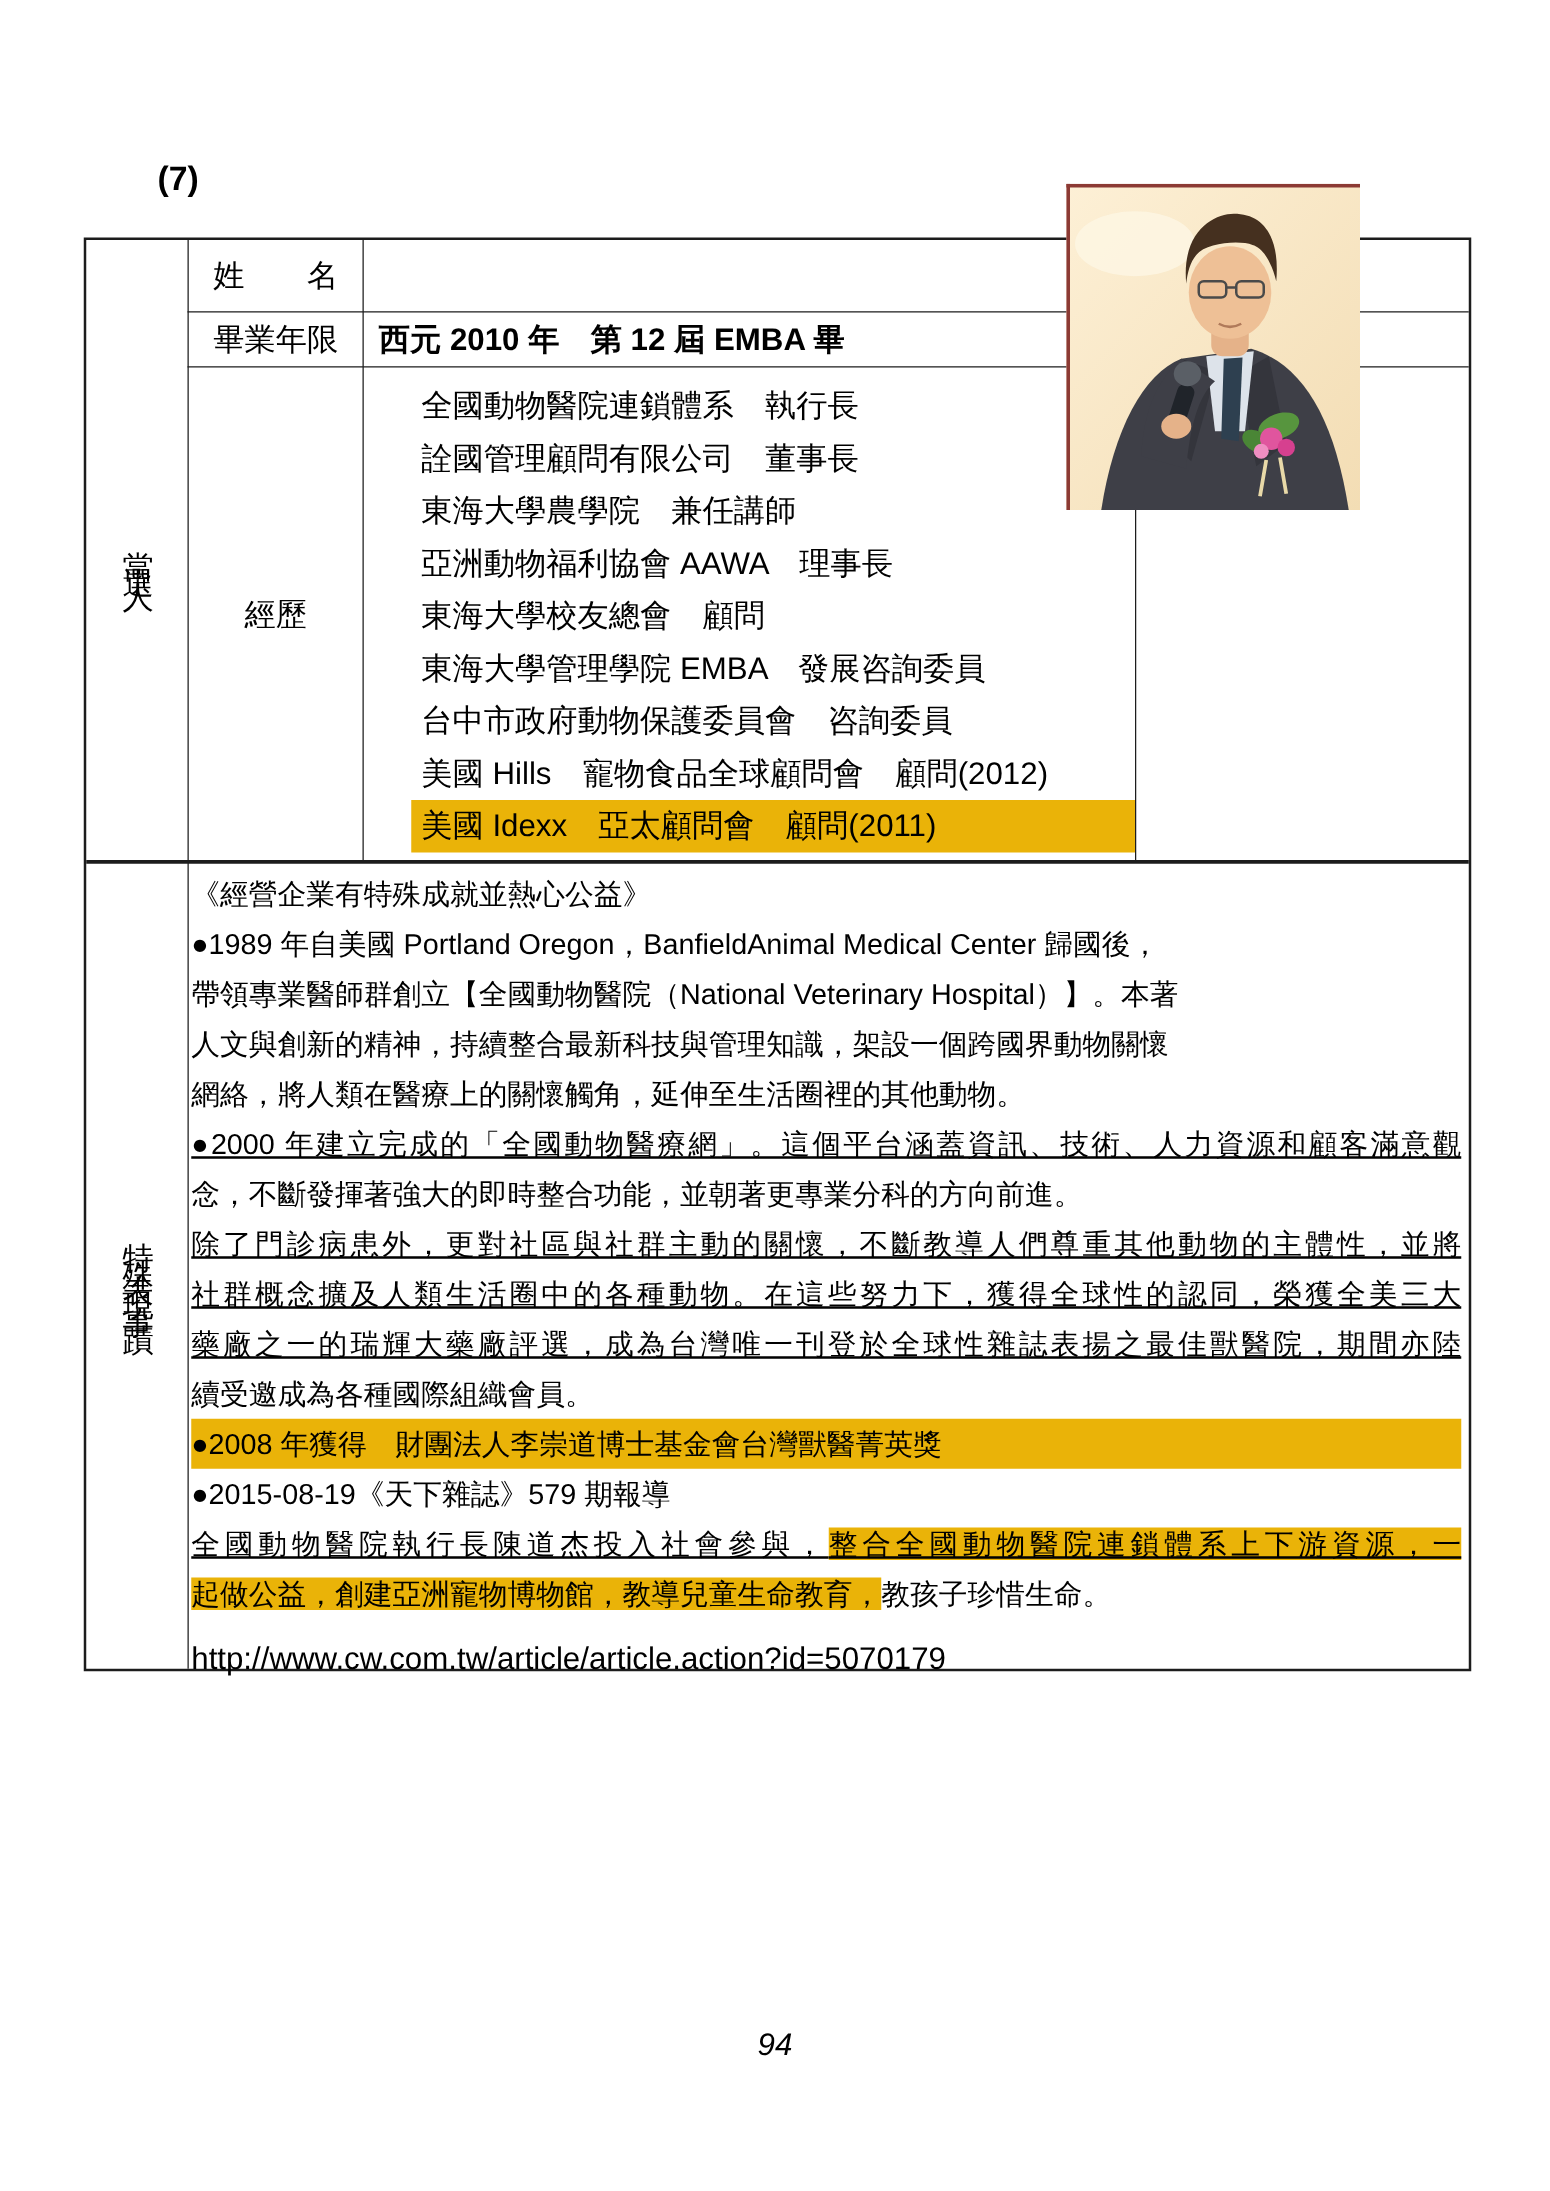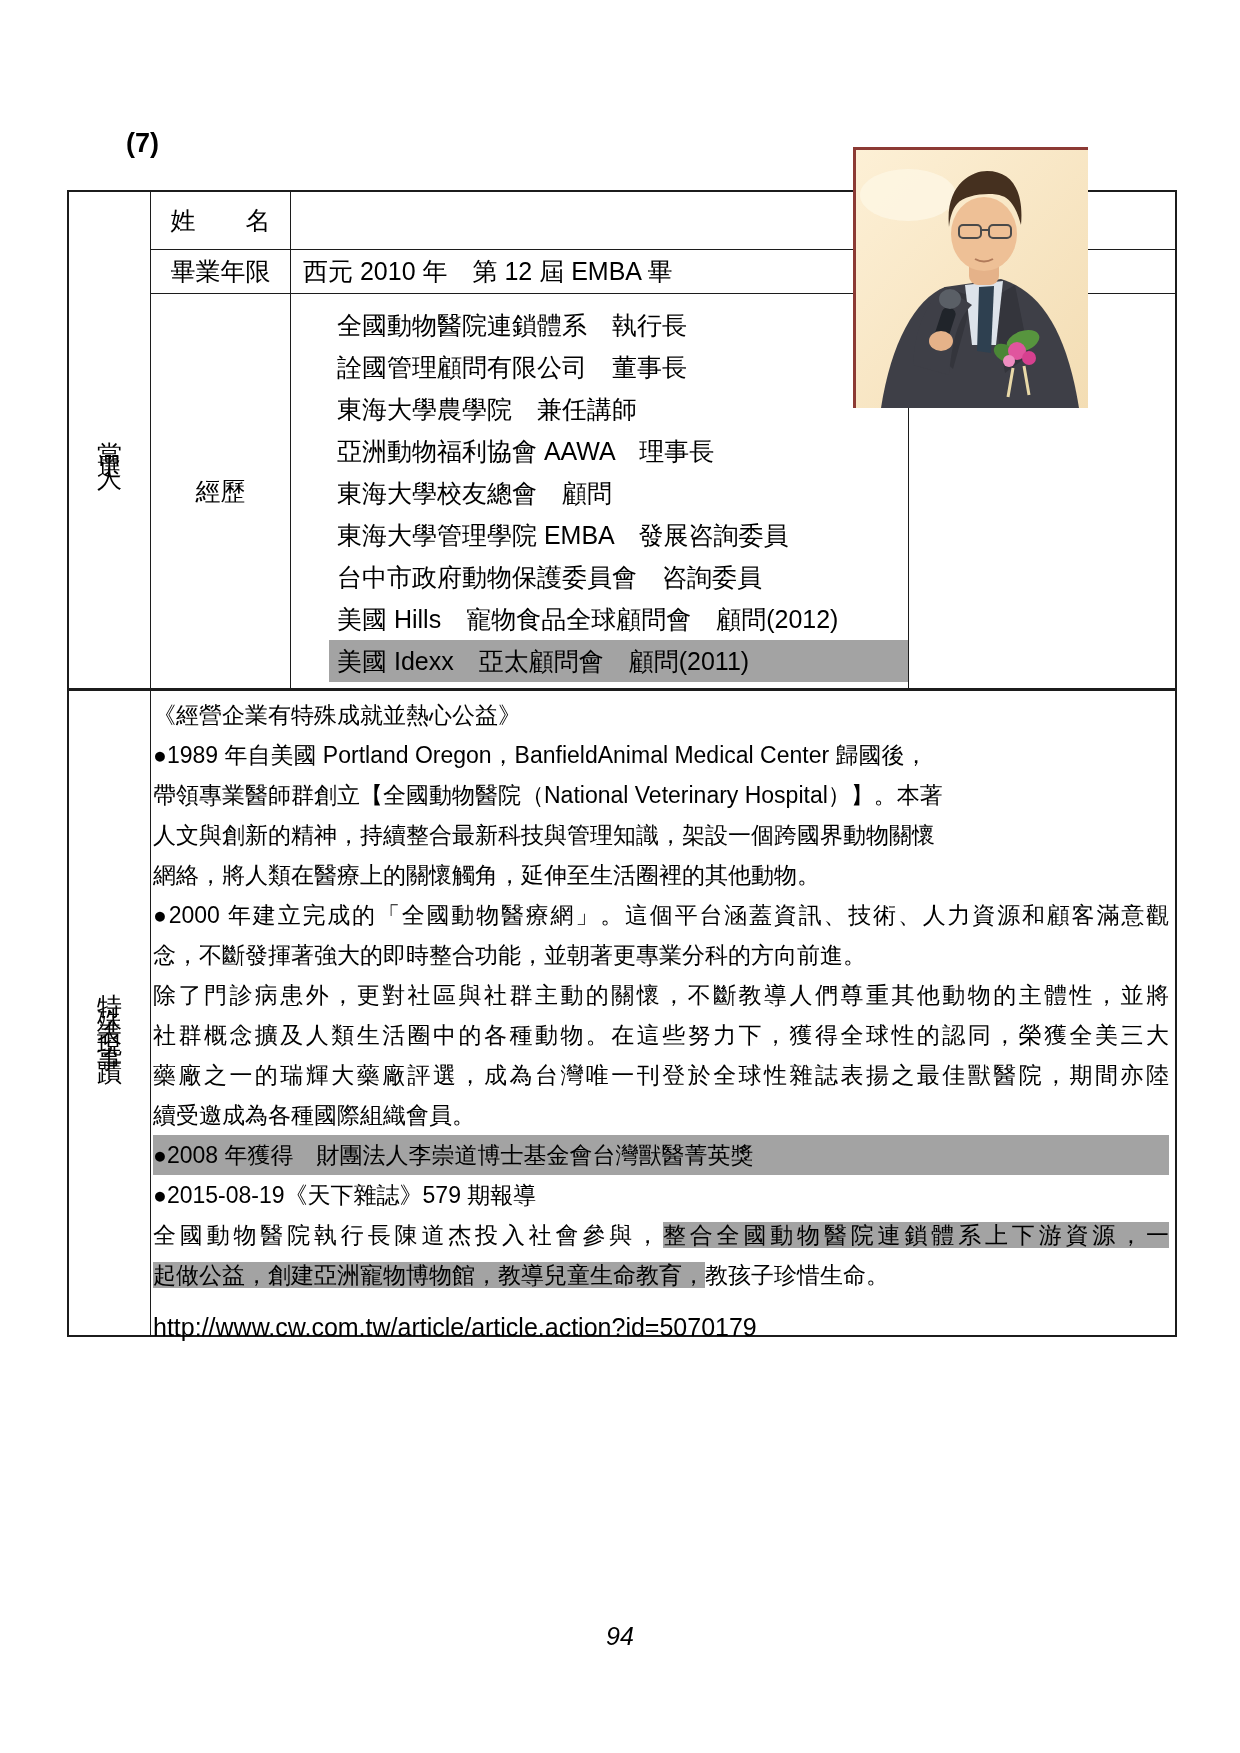--- a/index.html
+++ b/index.html
@@ -33,30 +33,30 @@
   .center{justify-content:center;}
   .vcell{position:absolute;display:flex;align-items:center;justify-content:center;}
   .vtext{
     writing-mode:vertical-lr;text-orientation:upright;
     font-size:25px;letter-spacing:13px;line-height:1;
   }
   .c-candidate{left:0;top:0;width:81px;height:496px;}
   .c-namelab{left:82px;top:0;width:139px;height:57px;}
   .c-nameval{left:222px;top:0;right:0;height:57px;padding-left:12px;}
   .c-gradlab{left:82px;top:58px;width:139px;height:43px;}
-  .c-gradval{left:222px;top:58px;right:0;height:43px;padding-left:12px;}
+  .c-gradval{left:222px;top:58px;right:0;height:43px;padding-left:12px;font-weight:bold;}
   .c-explab{left:82px;top:102px;width:139px;height:394px;}
   .exp-list{position:absolute;left:227px;top:102px;width:612px;padding-top:10px;}
   .e-line{height:42px;line-height:42px;font-size:25px;padding:0 8px;white-space:nowrap;margin-left:33px;}
   .photo-box{position:absolute;left:853px;top:147px;}
   .c-achv{left:0;top:499px;width:81px;height:644px;}
   .b-content{position:absolute;left:84px;top:499px;right:6px;padding-top:4px;}
   .b-line{height:40px;line-height:40px;font-size:23px;}
-  .stretch{text-align:justify;text-align-last:justify;}
-  .hl{background:#a3a3a3;}
+  .stretch{text-align:justify;text-align-last:justify;text-decoration:underline;}
+  .hl{background:#eab308;}
   .url{font-size:25px;margin-top:12px;}
   .pagenum{
     position:absolute;left:0;top:1622px;width:100%;
     text-align:center;font-size:25px;font-style:italic;
   }
 </style>
 </head>
 <body>
 
 <div class="heading">(7)</div>

